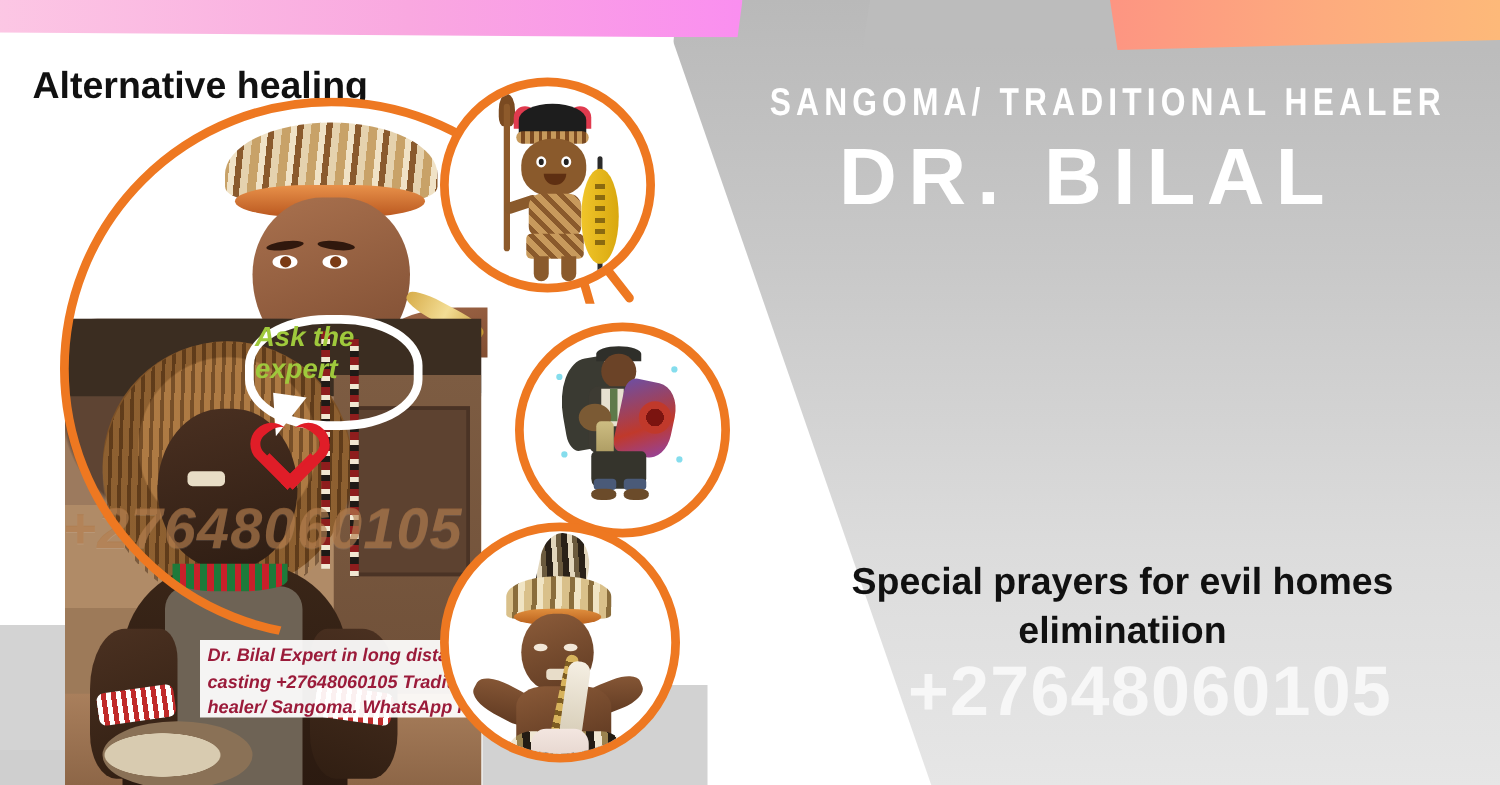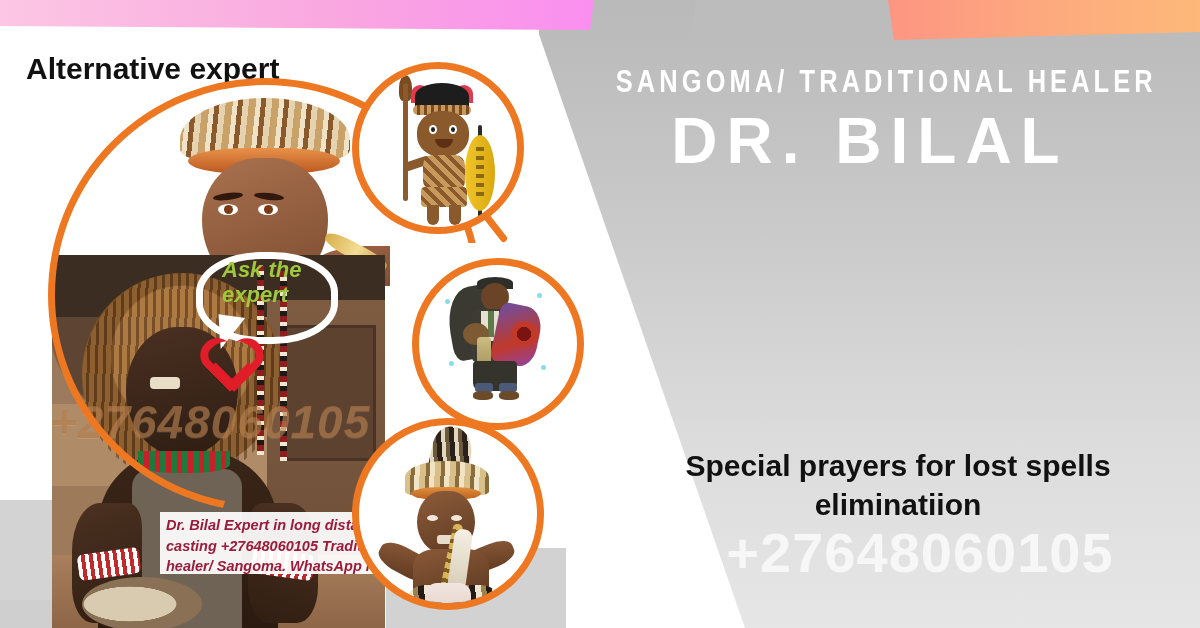--- a/index.html
+++ b/index.html
@@ -210,21 +210,21 @@
     position:absolute; left:196px; top:252px; width:128px; height:78px;
     border:7px solid #ffffff; border-radius:46%/44%;
   }
   .bubble-tail{
     position:absolute; left:216px; top:316px; width:0;height:0;
     border-left:7px solid transparent;border-right:20px solid transparent;
     border-top:34px solid #ffffff;
     transform:rotate(8deg);
   }
   .bubble-text{
-    position:absolute; left:222px; top:258px; width:120px;
+    position:absolute; left:204px; top:258px; width:120px;
     color:#9fc93c; font-style:italic; font-weight:bold;
     font-size:22px; line-height:1.12;
   }
   .heart{
     position:absolute; left:200px; top:340px; width:66px;height:60px;
   }
   .heart:before,.heart:after{
     content:"";position:absolute;width:34px;height:52px;
     border:8px solid #e01d28;border-radius:30px 30px 0 0;box-sizing:border-box;
   }
@@ -327,21 +327,21 @@
   <div class="grey-panel"></div>
   <div class="white-left"></div>
   <div class="grey-bottom-left"></div>
   <div class="grey-bottom-mid"></div>
   <div class="strip-grey-bottomedge"></div>
 
   <div class="strip-pink"></div>
   <div class="strip-grey-top"></div>
   <div class="strip-orange"></div>
 
-  <div class="alt-heal">Alternative expert</div>
+  <div class="alt-heal">Alternative healing</div>
 
   <div class="portrait">
     <div class="pt-hat"></div>
     <div class="pt-band"></div>
     <div class="pt-face"></div>
     <div class="pt-brow l"></div>
     <div class="pt-brow r"></div>
     <div class="pt-eye l">
         <i></i>
       </div>
@@ -454,16 +454,16 @@
     <div class="w3-wrap"></div>
     <div class="w3-skirt"></div>
     <div class="w3-cloth"></div>
     <div class="w3-legL"></div>
     <div class="w3-legR"></div>
     <div class="w3-tail"></div>
   </div>
 
   <div class="kicker">SANGOMA/ TRADITIONAL HEALER</div>
   <div class="bigname">DR. BILAL</div>
-  <div class="blackcopy">Special prayers for  lost spells eliminatiion</div>
+  <div class="blackcopy">Special prayers for  evil homes eliminatiion</div>
   <div class="watermark-right">+27648060105</div>
 
 </div>
 
 </body></html>

